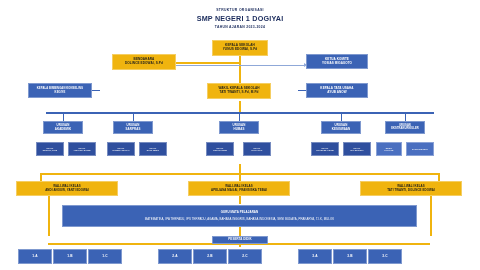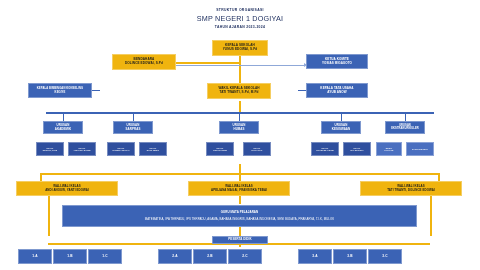--- a/index.html
+++ b/index.html
@@ -39,21 +39,21 @@
   .yellow .l1, .yellow .l2 { color: #1c1c1c; }
 
   
   .title-wrap {
     position: absolute;
     left: 0; right: 0; top: 8px;
     text-align: center;
     color: #1a2b5c;
   }
   .t-small  { font-size: 3.4px; letter-spacing: .35px; font-weight: bold; }
-  .t-big    { font-size: 7.2px; letter-spacing: .2px; font-weight: normal; margin-top: 1.5px; }
+  .t-big    { font-size: 7.2px; letter-spacing: .2px; font-weight: bold; margin-top: 1.5px; }
   .t-year   { font-size: 3.4px; letter-spacing: .3px; font-weight: bold; margin-top: 2px; }
 
   
   .ln { position: absolute; background: #f0b40f; z-index: 1; }
   .ln-v { width: 1.6px; }
   .ln-h { height: 1.6px; }
   .ln-blue { background: #3b63b5; }
   .ln-thin { width: 1px; }
   .ln-thin-h { height: 1px; }
   .arrow-h {

